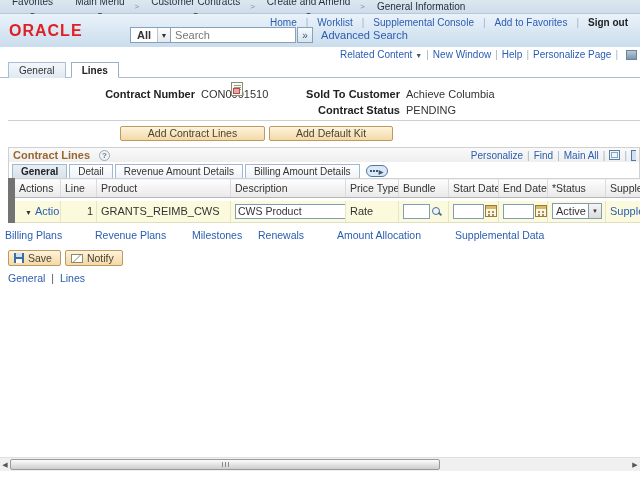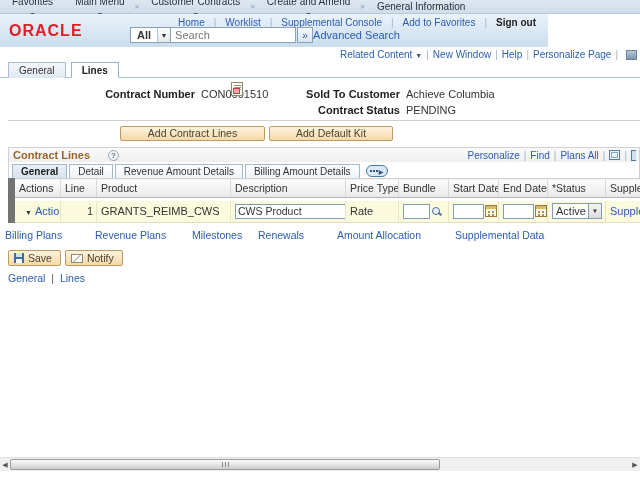--- a/index.html
+++ b/index.html
@@ -9,39 +9,39 @@
 
   
   .breadcrumb { position:absolute; top:0; left:0; width:640px; height:14px;
     background:linear-gradient(#dde7f0,#cfdcea); border-bottom:1px solid #b7c8da;
     display:flex; align-items:center; font-size:10px; color:#26323e; }
   .crumb { padding:0 10px 0 12px; cursor:pointer; white-space:nowrap; display:flex; align-items:center; gap:4px;flex-direction:column; }
   .crumb .dd { font-size:7px; color:#44576b; }
   .crumb-sep { color:#7a8fa5; font-size:8px; }
 
   
-  .header { position:absolute; top:14px; left:0; width:548px; height:33px;
+  .header { position:absolute; top:14px; left:0; width:640px; height:33px;
     background:linear-gradient(#eaf2fa,#cadded); }
   .brand { position:absolute; left:9px; top:8px; font-size:16px; font-weight:bold;
     color:#e01e25; letter-spacing:1px; }
   .top-links { position:absolute; right:6px; top:3px; display:flex; align-items:center; font-size:10px; }
   .top-links .tl { color:#2a5db0; padding:0 9px; cursor:pointer; white-space:nowrap; }
   .top-links .tl-sep { color:#9fb4c9; }
   .top-links .signout { color:#222; font-weight:bold; padding:0 6px 0 9px; cursor:pointer; }
   .search-row { position:absolute; left:130px; top:13px; display:flex; align-items:center; }
   .scope { display:flex; align-items:center; border:1px solid #8aa0b6; background:#fff; height:16px; }
   .scope-label { padding:0 6px; font-weight:bold; color:#333; }
   .scope-btn { width:13px; height:100%; border-left:1px solid #b9c6d3; background:linear-gradient(#fdfdfd,#e4e9ee);
     font-size:7px; color:#333; display:flex; align-items:center; justify-content:center; cursor:pointer; }
   .search-input { width:125px; height:16px; border:1px solid #8aa0b6; border-left:none; padding:0 4px;
     font-family:"Liberation Sans", sans-serif; font-size:11px; color:#555; }
   .go-btn { width:16px; height:16px; margin-left:1px; border:1px solid #8aa0b6;
     background:linear-gradient(#f6fafd,#d8e4ef); color:#355a80; font-size:10px;
     display:flex; align-items:center; justify-content:center; cursor:pointer; }
-  .adv-search { margin-left:0; color:#2a5db0; cursor:pointer; }
+  .adv-search { margin-left:8px; color:#2a5db0; cursor:pointer; }
 
   
   .ptoolbar { position:absolute; top:47px; left:0; width:640px; height:15px;
     display:flex; justify-content:flex-end; align-items:center; padding-right:3px; font-size:10px; background:#fff; }
   .ptoolbar .pt { color:#2a5db0; cursor:pointer; white-space:nowrap; }
   .ptoolbar .pt-sep { color:#9fb4c9; margin:0 4px; }
   .ptoolbar .dd { font-size:7px; color:#44576b; margin-left:3px; }
   .win-icon { display:inline-block; width:11px; height:10px; margin-left:4px;
     background:linear-gradient(#b9c9d6,#7d97ad); border:1px solid #6a849a; cursor:pointer; }
 
@@ -71,21 +71,21 @@
     background:linear-gradient(#fdf3dd,#f4d9a6); border:1px solid #bd9a62; border-radius:2px;
     color:#4c4334; font-size:10.5px; cursor:pointer; white-space:nowrap; }
   .addbtns { position:absolute; top:126px; left:120px; }
   .addbtns .tanbtn.b1 { width:145px; }
   .addbtns .tanbtn.b2 { width:124px; margin-left:1px; }
 
   
   .group { position:absolute; top:147px; left:8px; width:632px; }
   .group-bar { height:15px; background:linear-gradient(#fafafa,#efefef); border:1px solid #d0d0d0; border-bottom:none;
     display:flex; align-items:center; justify-content:space-between; padding:0 3px 0 4px; }
-  .group-title { color:#99652e; font-weight:bold; font-size:11px; display:flex; align-items:center; gap:18px; }
+  .group-title { color:#99652e; font-weight:bold; font-size:11px; display:flex; align-items:center; gap:9px; }
   .help-icon { width:11px; height:11px; border-radius:50%; border:1px solid #9aa7b4; background:#f2f5f8;
     color:#68798a; font-size:8px; line-height:9px; text-align:center; font-weight:bold; cursor:pointer; }
   .group-links { display:flex; align-items:center; font-size:10px;margin-left:16px; }
   .group-links .gl { color:#2a5db0; cursor:pointer; white-space:nowrap; }
   .group-links .gl-sep { color:#9fb4c9; margin:0 4px; }
   .popout-icon { width:11px; height:10px; border:1px solid #5a7fa5; background:#eef4fa; position:relative; cursor:pointer; }
   .popout-icon::before { content:""; position:absolute; left:1px; top:1px; width:5px; height:4px; border:1px solid #88a7c4; }
   .popout-cut { width:5px; height:11px; border:1px solid #4a79a5; border-right:none; background:#cfe0f0; cursor:pointer; }
 
   .itabs { height:16px; background:#fff; border-left:1px solid #d0d0d0; border-right:1px solid #d0d0d0;
@@ -251,21 +251,21 @@
     <div class="group-bar">
       <span class="group-title">
         <span>Contract Lines</span>
         <span class="help-icon">?</span>
       </span>
       <span class="group-links">
         <span class="gl">Personalize</span>
         <span class="gl-sep">|</span>
         <span class="gl">Find</span>
         <span class="gl-sep">|</span>
-        <span class="gl">Plans All</span>
+        <span class="gl">Main All</span>
         <span class="gl-sep">|</span>
         <span class="popout-icon"></span>
         <span class="gl-sep">|</span>
         <span class="popout-cut"></span>
       </span>
     </div>
     <div class="itabs">
       <span class="itab active">General</span>
       <span class="itab">Detail</span>
       <span class="itab">Revenue Amount Details</span>

